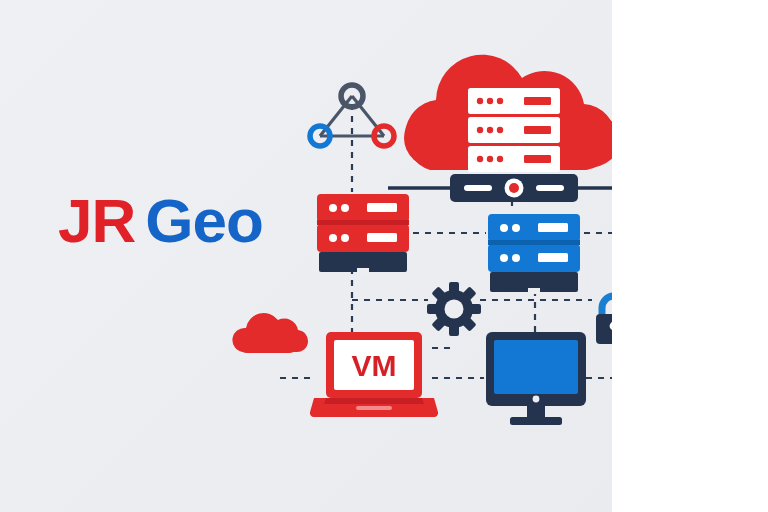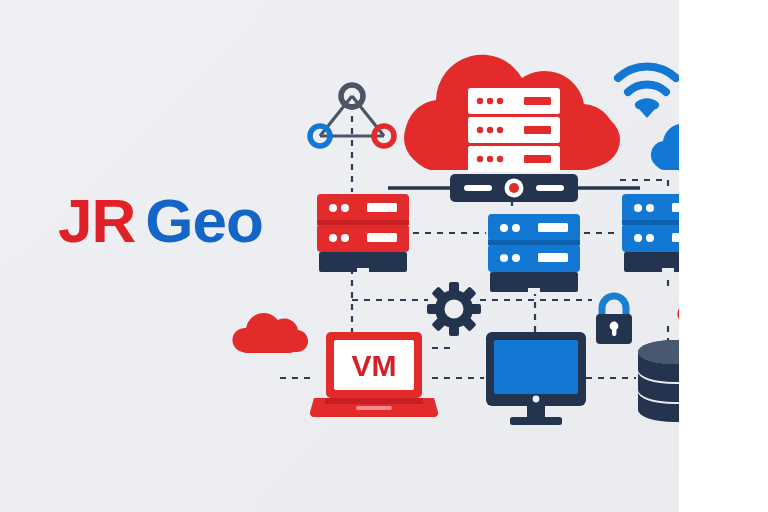--- a/index.html
+++ b/index.html
@@ -5,21 +5,21 @@
   html, body {
     margin: 0;
     padding: 0;
     width: 768px;
     height: 512px;
     overflow: hidden;
     font-family: "Liberation Sans", sans-serif;
   }
   #stage {
     position: relative;
-    width: 679px;
+    width: 612px;
     height: 512px;
     background: linear-gradient(135deg, #eef0f3 0%, #edeef2 45%, #eaebef 100%);
     overflow: hidden;
   }
   .abs { position: absolute; }
 
   
   #brand {
     left: 58px;
     top: 190px;

